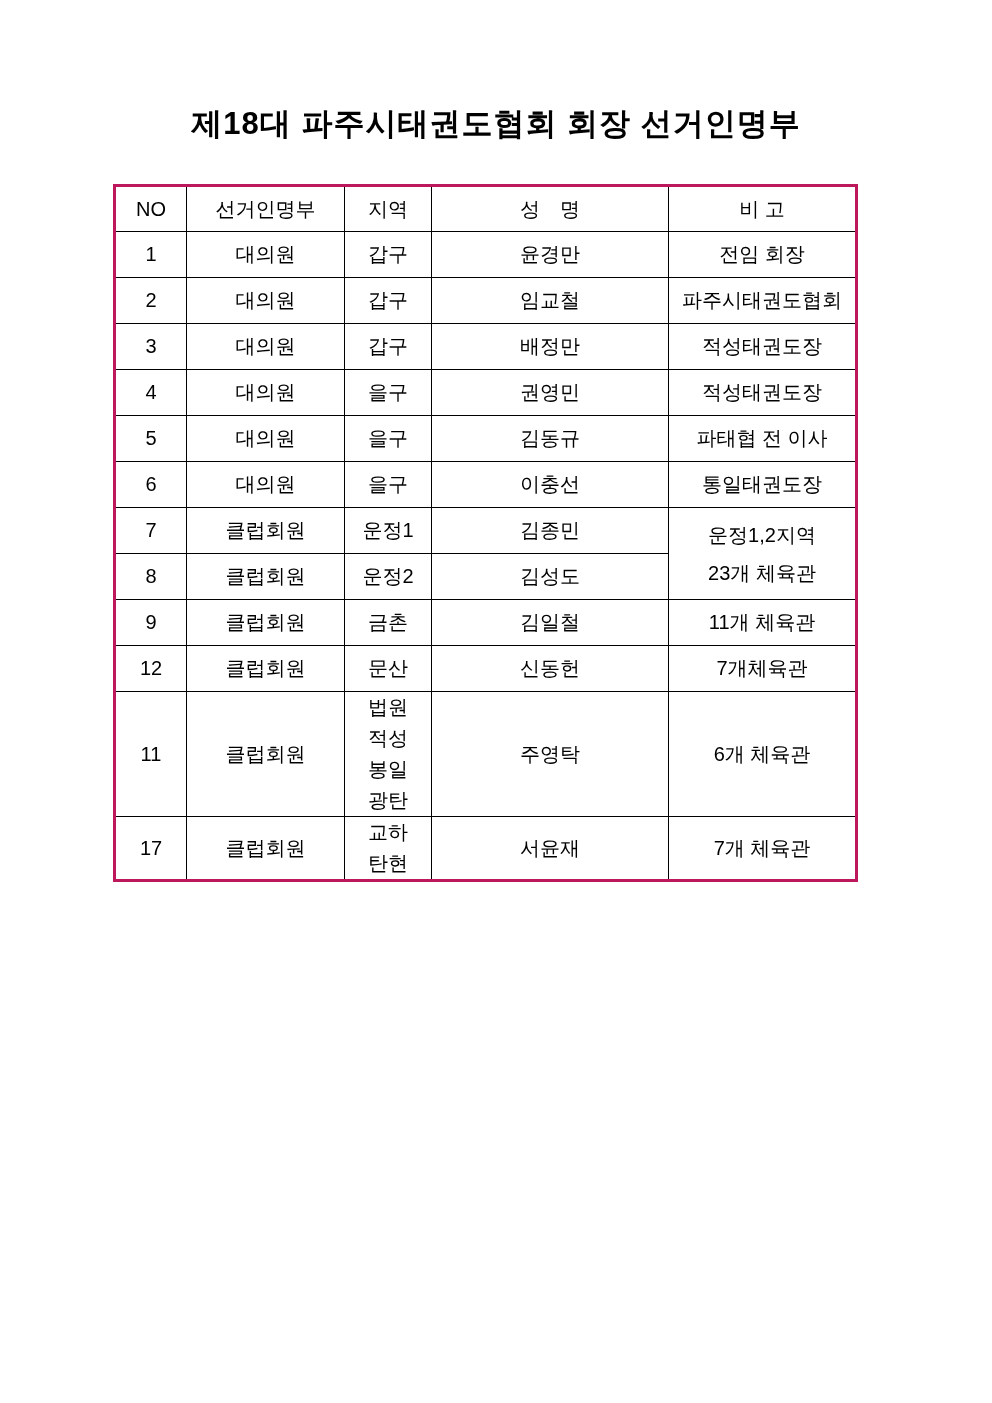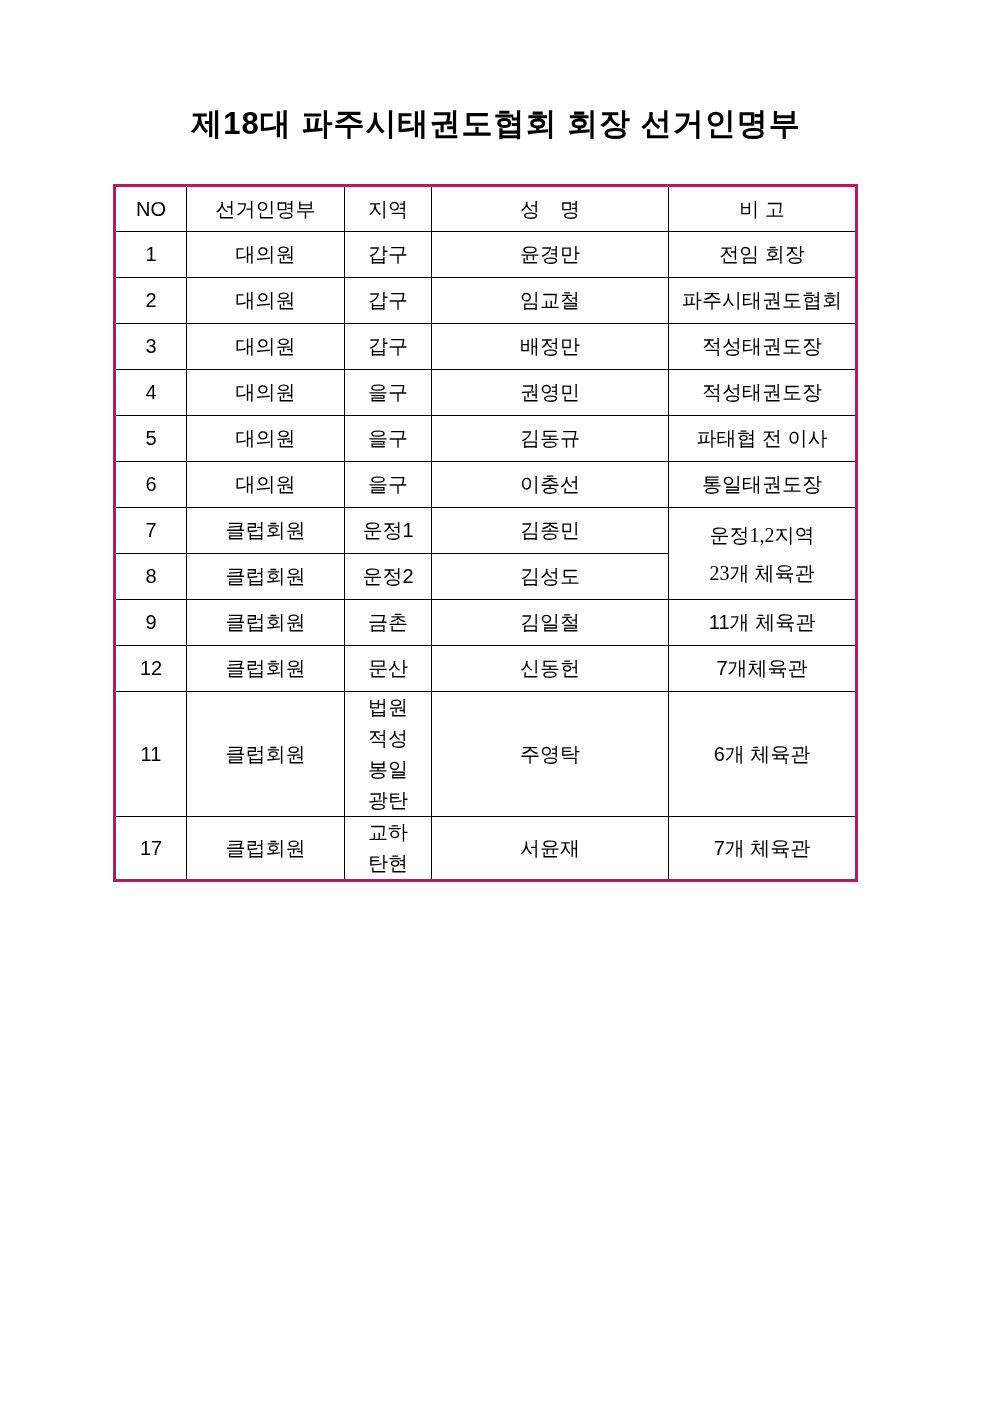--- a/index.html
+++ b/index.html
@@ -53,21 +53,21 @@
     white-space: pre;        
   }
   table.roster td {
     white-space: pre-line;   
   }
   tr.row-header { height: 46px; }
   tr.row-std    { height: 46px; }
   tr.row-tall   { height: 101px; }
   tr.row-last   { height: 51px; }
   td.region-multi { line-height: 31px; }
-  td.note-merged  { line-height: 38px; font-family: Liberation Serif, serif; }
+  td.note-merged  { line-height: 38px; }
 </style>
 </head>
 <body>
 
 <div class="page">
 
   <div class="doc-title">제18대 파주시태권도협회 회장 선거인명부</div>
 
   <table class="roster">
     <colgroup>

